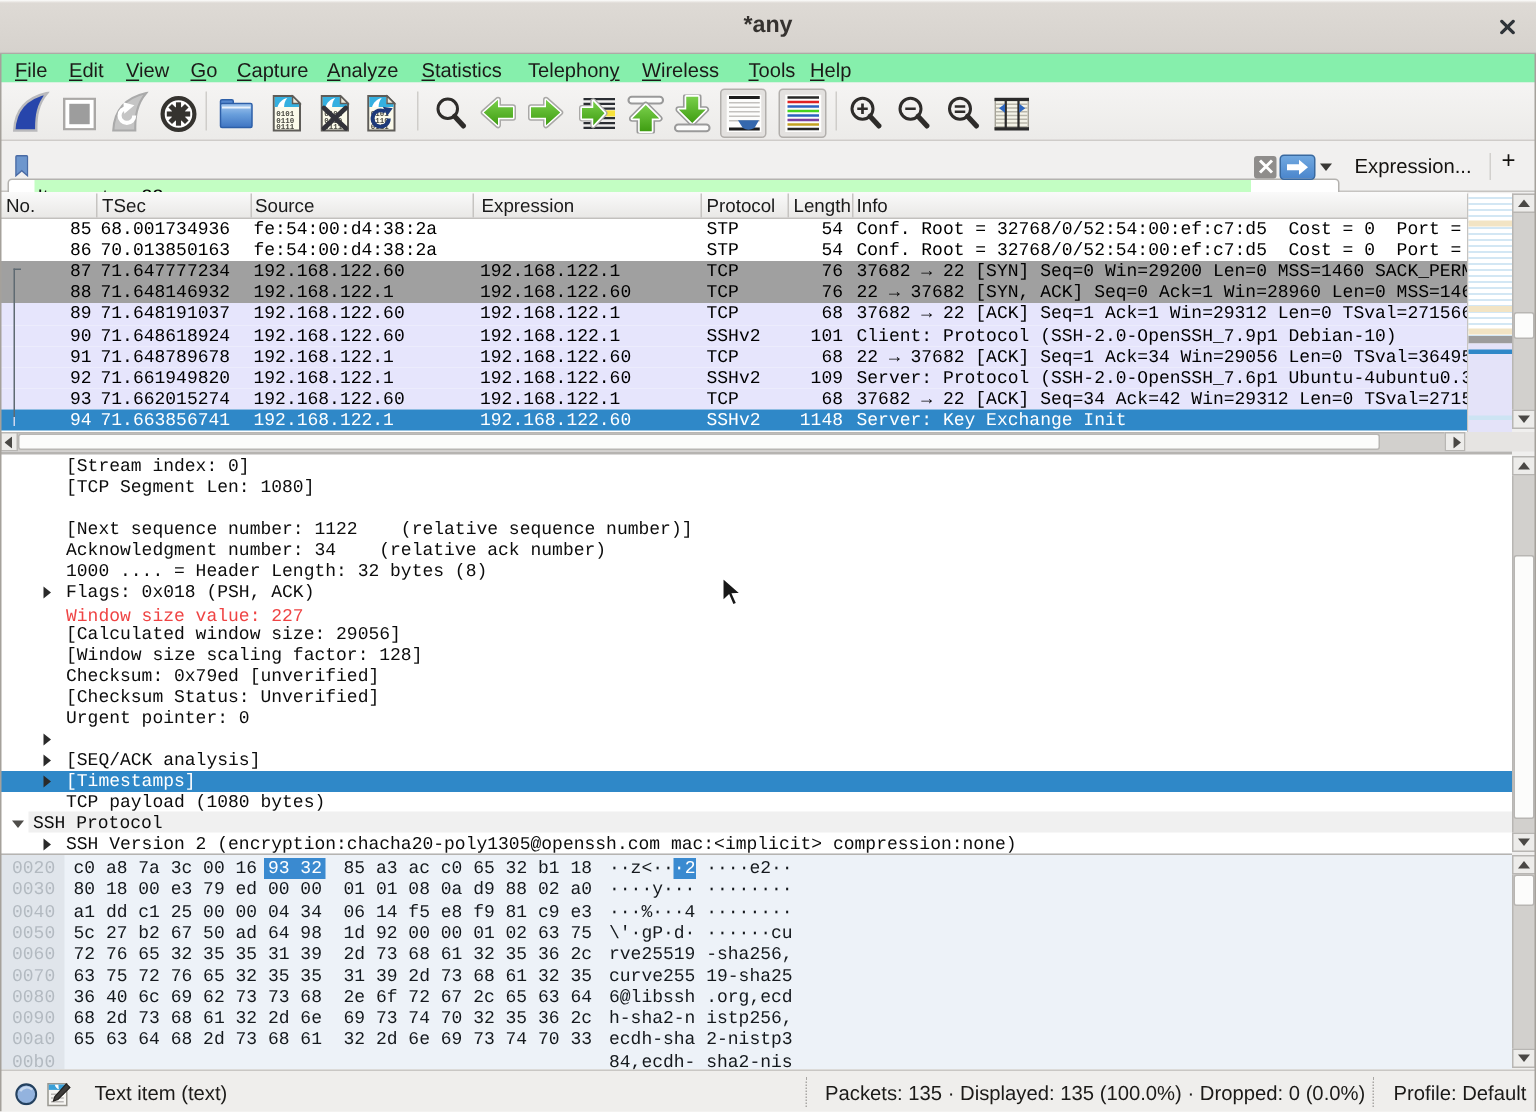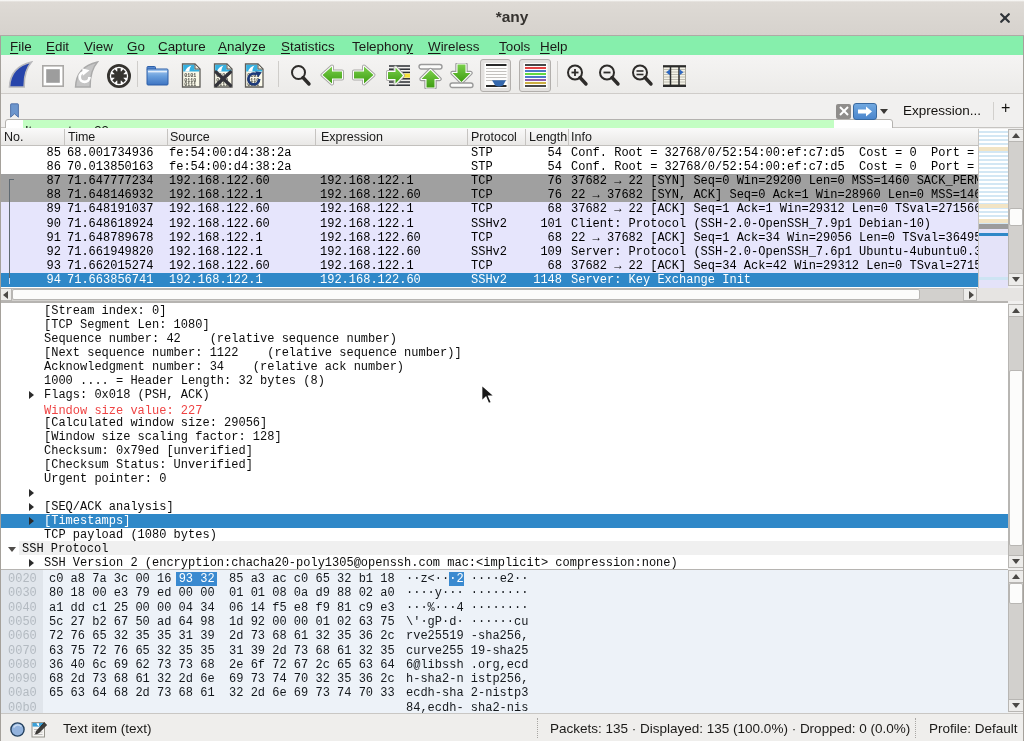--- a/index.html
+++ b/index.html
@@ -328,21 +328,21 @@
     </svg>
     <div class="abs" style="left:853px;top:103px;width:24px;height:17px;background:linear-gradient(#71a8e0,#4b86cc);border:1px solid #39699f;border-radius:3px;box-sizing:border-box;"></div>
     <svg class="abs" style="left:857px;top:106px" width="16" height="11" viewBox="0 0 16 11">
       <path d="M1 3.5 L9 3.5 L9 0.5 L15 5.5 L9 10.5 L9 7.5 L1 7.5 Z" fill="#fff"></path>
     </svg>
     <svg class="abs" style="left:879px;top:108px" width="10" height="7" viewBox="0 0 10 7">
       <path d="M1 1 L9 1 L5 6 Z" fill="#3a3835"></path>
     </svg>
   <div id="phead">
     <span style="left:4px">No.</span>
-    <span style="left:68px">Time</span>
+    <span style="left:68px">TSec</span>
     <span style="left:170px">Source</span>
     <span style="left:321px">Expression</span>
     <span style="left:471px">Protocol</span>
     <span style="left:529px">Length</span>
     <span style="left:571px">Info</span>
     <div class="colsep" style="left:64px"></div>
     <div class="colsep" style="left:167px"></div>
     <div class="colsep" style="left:315px"></div>
     <div class="colsep" style="left:467px"></div>
     <div class="colsep" style="left:525px"></div>
@@ -459,21 +459,20 @@
     <div class="abs" style="left:12px;top:289px;width:908px;height:11px;background:#fcfcfb;border:1px solid #b8b6b3;border-radius:2px;box-sizing:border-box;"></div>
     <div class="abs" style="left:963px;top:288px;width:14px;height:13px;background:#edecea;border:1px solid #b8b6b3;box-sizing:border-box;"></div>
     <svg class="abs" style="left:968px;top:291px" width="6" height="8" viewBox="0 0 6 8">
       <path d="M1 0 L1 8 L6 4 Z" fill="#4a4845"></path>
     </svg>
     <div class="abs" style="left:977px;top:288px;width:47px;height:13px;background:#e6e4e2;"></div>
   <div id="details">
   <div style="position:absolute;left:19px;top:238px;width:989px;height:14px;background:#f0f0f0;"></div>
 <div class="dline" style="left:44px;top:1px;color:#0c0c0c;">[Stream index: 0]</div>
 <div class="dline" style="left:44px;top:15px;color:#0c0c0c;">[TCP Segment Len: 1080]</div>
-<div class="dline" style="left:44px;top:29px;color:#0c0c0c;">Sequence number: 42    (relative sequence number)</div>
 <div class="dline" style="left:44px;top:43px;color:#0c0c0c;">[Next sequence number: 1122    (relative sequence number)]</div>
 <div class="dline" style="left:44px;top:57px;color:#0c0c0c;">Acknowledgment number: 34    (relative ack number)</div>
 <div class="dline" style="left:44px;top:71px;color:#0c0c0c;">1000 .... = Header Length: 32 bytes (8)</div>
 <div class="dline" style="left:44px;top:85px;color:#0c0c0c;">Flags: 0x018 (PSH, ACK)</div>
 <div class="dtri" style="left:29px;top:88px;border-left-color:#2a2a2a;"></div>
 <div class="dline" style="left:44px;top:101px;color:#ef4444;font-family:Liberation Mono, monospace;">Window size value: 227</div>
 <div class="dline" style="left:44px;top:113px;color:#0c0c0c;">[Calculated window size: 29056]</div>
 <div class="dline" style="left:44px;top:127px;color:#0c0c0c;">[Window size scaling factor: 128]</div>
 <div class="dline" style="left:44px;top:141px;color:#0c0c0c;">Checksum: 0x79ed [unverified]</div>
 <div class="dline" style="left:44px;top:155px;color:#0c0c0c;">[Checksum Status: Unverified]</div>

